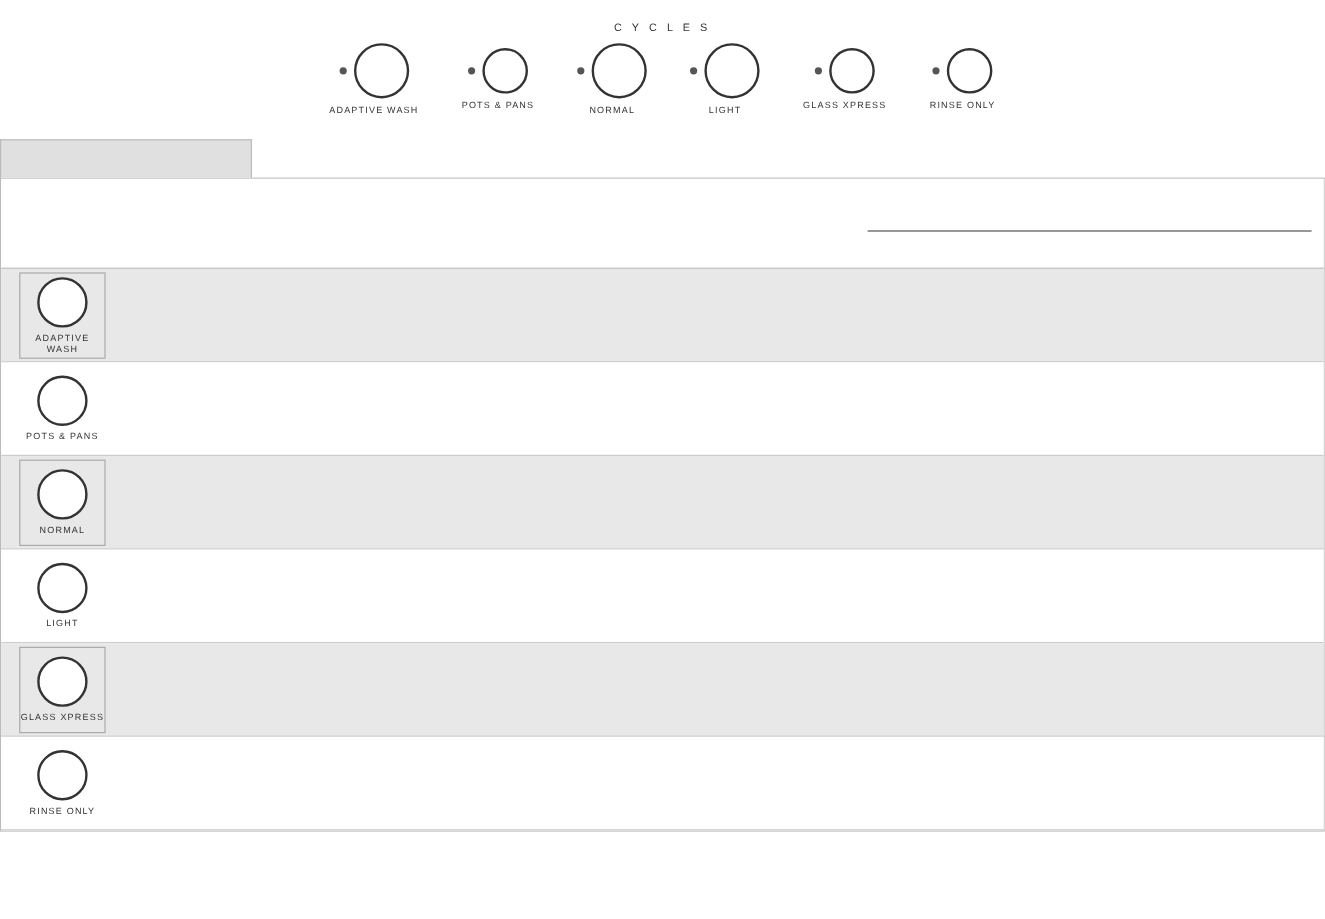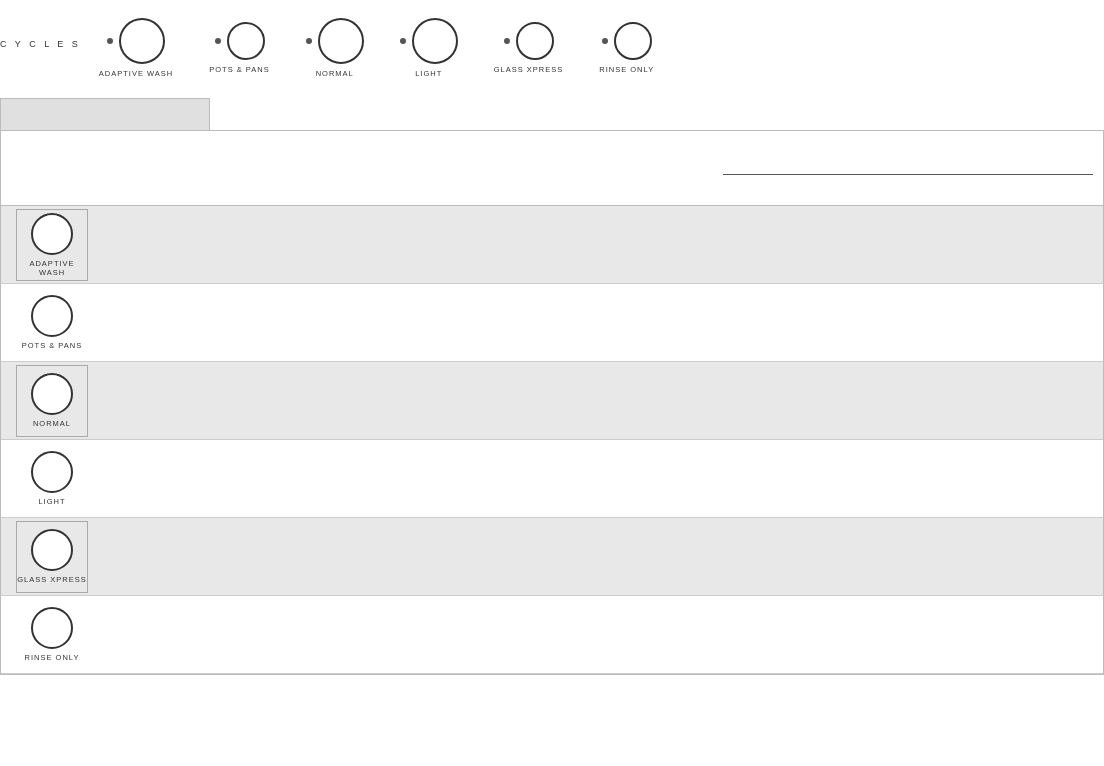--- a/index.html
+++ b/index.html
@@ -12,21 +12,21 @@
       width: 1104px;
       height: 766px;
       background: #ffffff;
       font-family: Arial, Helvetica, sans-serif;
       overflow: hidden;
     }
 
     
     .cycles-header {
       display: flex;
-      flex-direction: row;
+      flex-direction: column;
       align-items: center;
       padding: 18px 0 10px 0;
       position: relative;
     }
 
     .cycles-label {
       font-size: 9px;
       letter-spacing: 3px;
       color: #333;
       margin-bottom: 8px;

